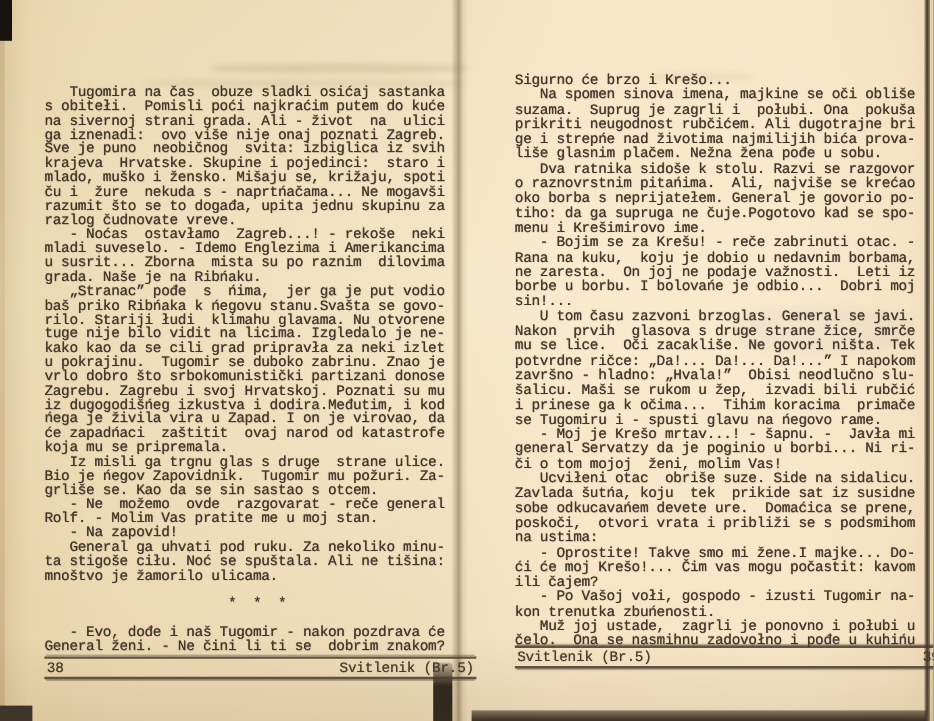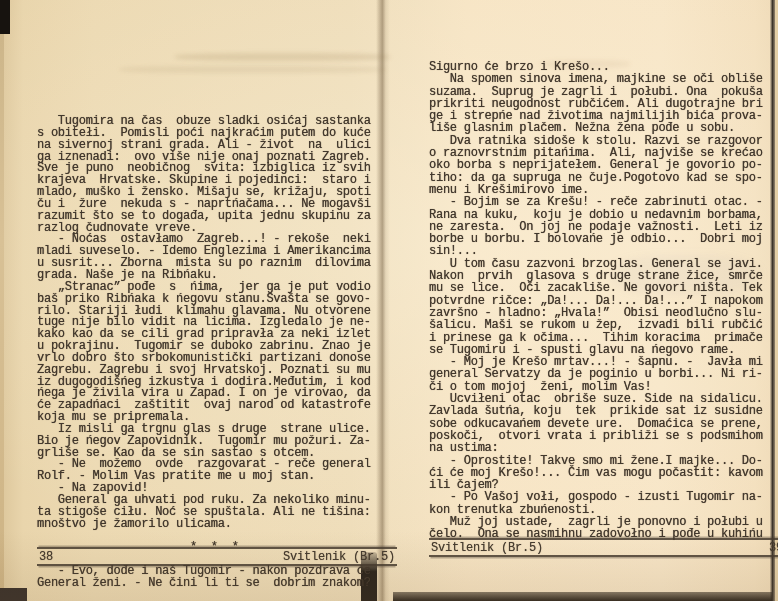--- a/index.html
+++ b/index.html
@@ -8,21 +8,21 @@
     background:
       radial-gradient(ellipse 900px 500px at 58% 40%, rgba(255,248,228,.35), rgba(0,0,0,0) 70%),
       linear-gradient(90deg,#dcc69b 0%, #e9d5ac 3%, #ecd9b2 12%, #eedcb8 45%, #f1dfbd 52%, #f6e3c2 60%, #f7e5c6 85%, #f3dfbd 97%, #eed9b6 100%);
     font-family:"Liberation Mono","DejaVu Sans Mono",monospace;
   }
   
   #scan::after{content:"";position:absolute;left:0;right:0;bottom:0;height:70px;
     background:linear-gradient(180deg,rgba(120,90,50,0),rgba(120,90,50,.12));pointer-events:none;}
   .textblock{position:absolute;color:#41372c;white-space:pre;
     text-shadow:0 0 .7px rgba(62,50,38,.75), .4px .4px 0 rgba(62,50,38,.18);}
-  #left-text{left:37px;top:72px;width:358px;font-size:12px;line-height:11.85px;letter-spacing:-0.25px;margin-top:44px;}
+  #left-text{left:37px;top:72px;width:358px;font-size:12px;line-height:11.85px;letter-spacing:-0.25px;}
   #right-text{left:429px;top:61px;width:354px;font-size:12px;line-height:12.3px;letter-spacing:-0.25px;}
   .tl{height:inherit;}
   .footer{position:absolute;height:15px;color:#453b2f;font-size:12px;letter-spacing:-0.2px;
     border-top:2px solid rgba(68,58,46,.85);border-bottom:2px solid rgba(68,58,46,.85);
     box-shadow:0 -3px 0 -1.5px rgba(68,58,46,.35), 0 3px 0 -1.5px rgba(68,58,46,.35);
     display:flex;justify-content:space-between;align-items:center;padding:0 2px;
     text-shadow:0 0 .7px rgba(62,50,38,.7);}
   #left-footer{left:37px;top:547px;width:356px;}
   #right-footer{left:429px;top:538px;width:352px;}
   

